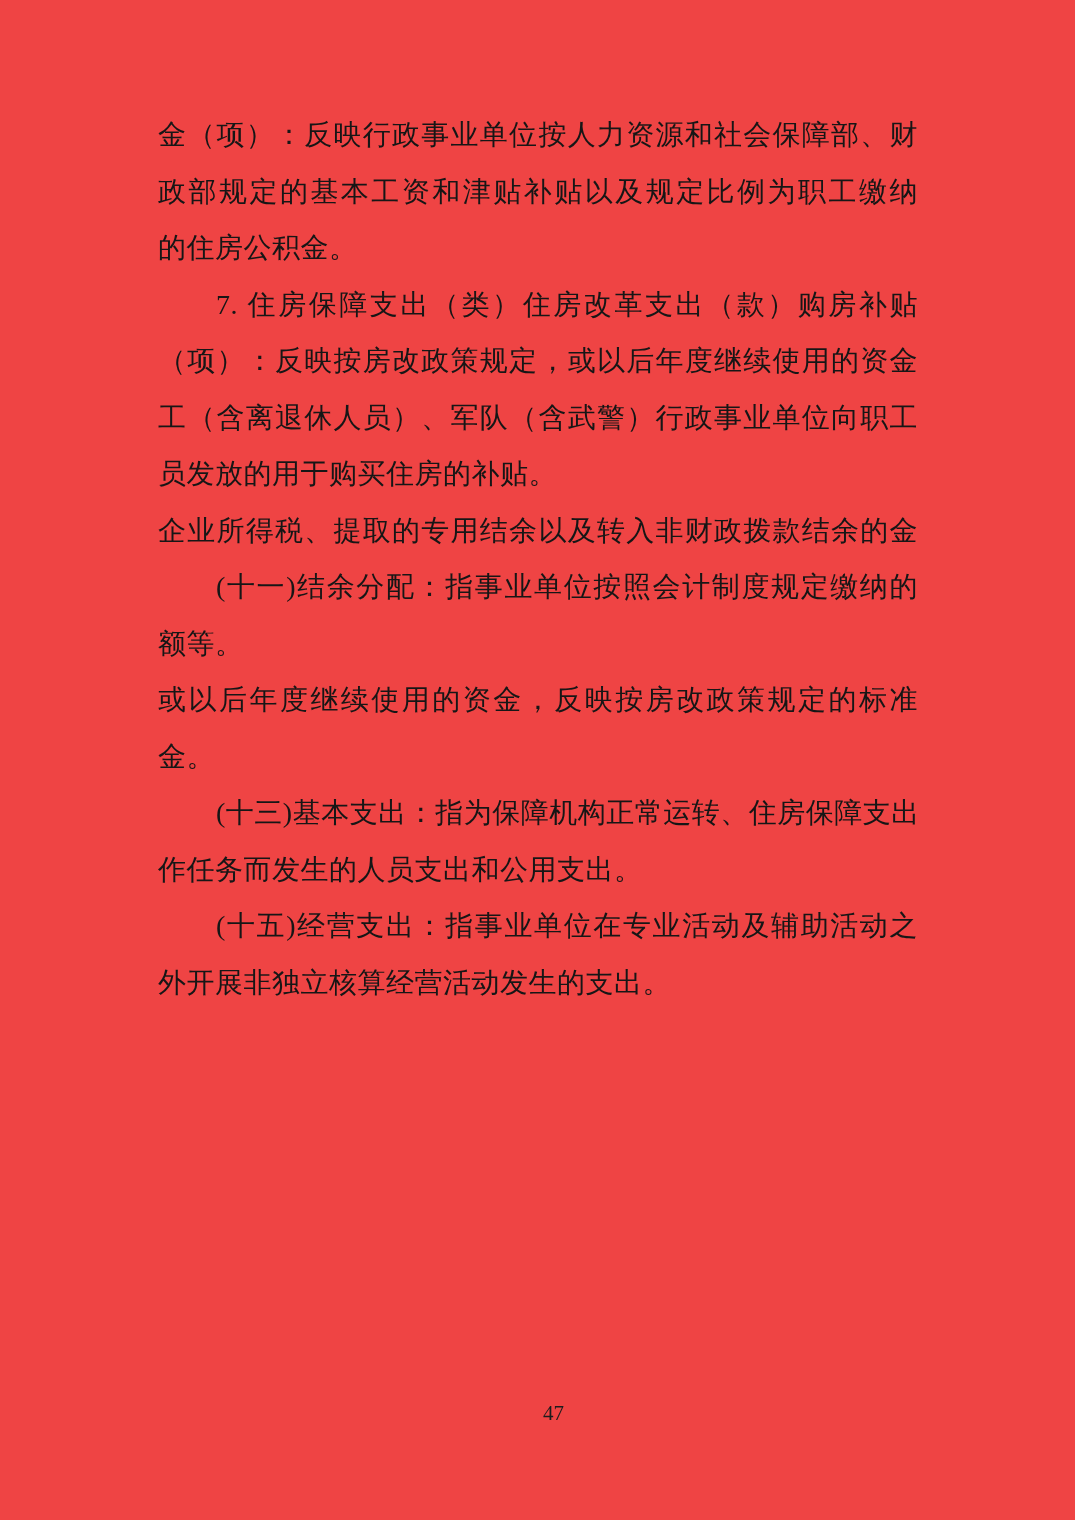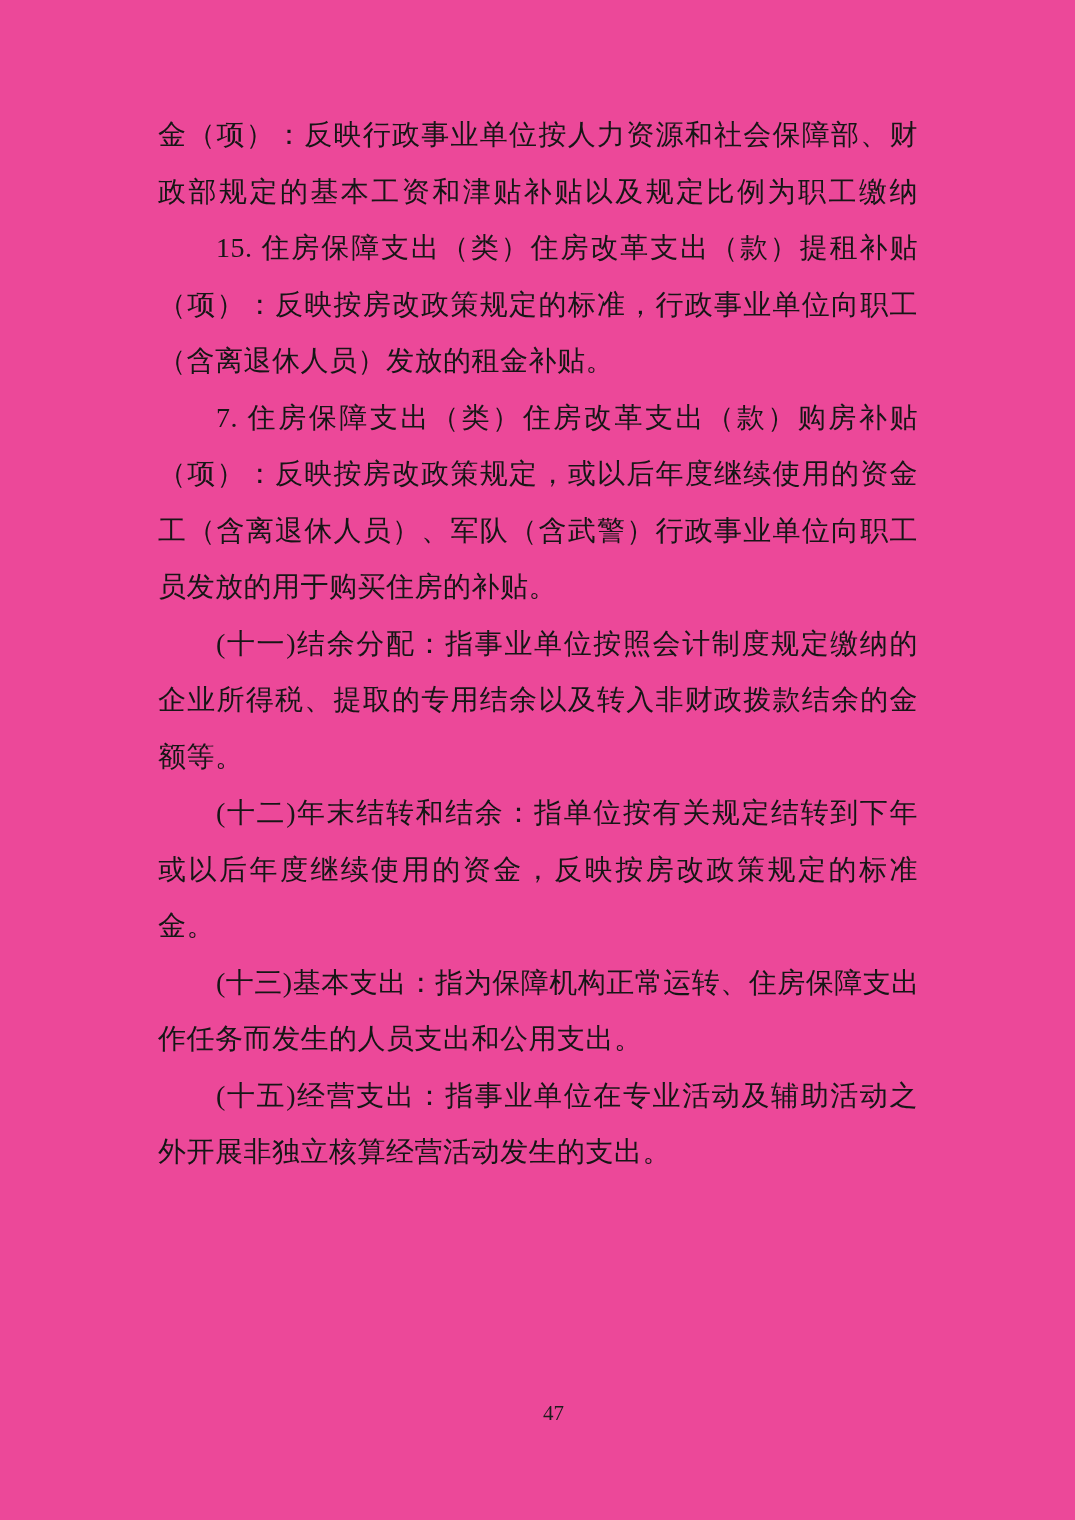--- a/index.html
+++ b/index.html
@@ -7,21 +7,21 @@
     padding: 0;
     width: 1075px;
     height: 1520px;
     background: #ffffff;
     font-family: "Liberation Serif", "DejaVu Serif", serif;
   }
   .page {
     position: relative;
     width: 1075px;
     height: 1520px;
-    background: #ec4899;
+    background: #ef4444;
     overflow: hidden;
     text-decoration: underline;
   }
   .text-block {
     position: absolute;
     left: 158px;
     top: 107px;
     width: 760px;
     color: #161616;
     font-size: 28px;
@@ -56,39 +56,34 @@
   }
 </style>
 </head>
 <body>
 
 <div class="page">
   <div class="text-block">
       <div class="paragraph">
         <div class="line">金（项）：反映行政事业单位按人力资源和社会保障部、财</div>
         <div class="line">政部规定的基本工资和津贴补贴以及规定比例为职工缴纳</div>
-      </div>
-      <div class="paragraph">
-        <div class="line indent">15. 住房保障支出（类）住房改革支出（款）提租补贴</div>
-        <div class="line">（项）：反映按房改政策规定的标准，行政事业单位向职工</div>
-        <div class="line last">（含离退休人员）发放的租金补贴。</div>
+        <div class="line last">的住房公积金。</div>
       </div>
       <div class="paragraph">
         <div class="line indent">7. 住房保障支出（类）住房改革支出（款）购房补贴</div>
         <div class="line">（项）：反映按房改政策规定，或以后年度继续使用的资金</div>
         <div class="line">工（含离退休人员）、军队（含武警）行政事业单位向职工</div>
         <div class="line last">员发放的用于购买住房的补贴。</div>
       </div>
       <div class="paragraph">
+        <div class="line">企业所得税、提取的专用结余以及转入非财政拨款结余的金</div>
         <div class="line indent">(十一)结余分配：指事业单位按照会计制度规定缴纳的</div>
-        <div class="line">企业所得税、提取的专用结余以及转入非财政拨款结余的金</div>
         <div class="line last">额等。</div>
       </div>
       <div class="paragraph">
-        <div class="line indent">(十二)年末结转和结余：指单位按有关规定结转到下年</div>
         <div class="line">或以后年度继续使用的资金，反映按房改政策规定的标准</div>
         <div class="line last">金。</div>
       </div>
       <div class="paragraph">
         <div class="line indent">(十三)基本支出：指为保障机构正常运转、住房保障支出</div>
         <div class="line last">作任务而发生的人员支出和公用支出。</div>
       </div>
       <div class="paragraph">
         <div class="line indent">(十五)经营支出：指事业单位在专业活动及辅助活动之</div>
         <div class="line last">外开展非独立核算经营活动发生的支出。</div>

